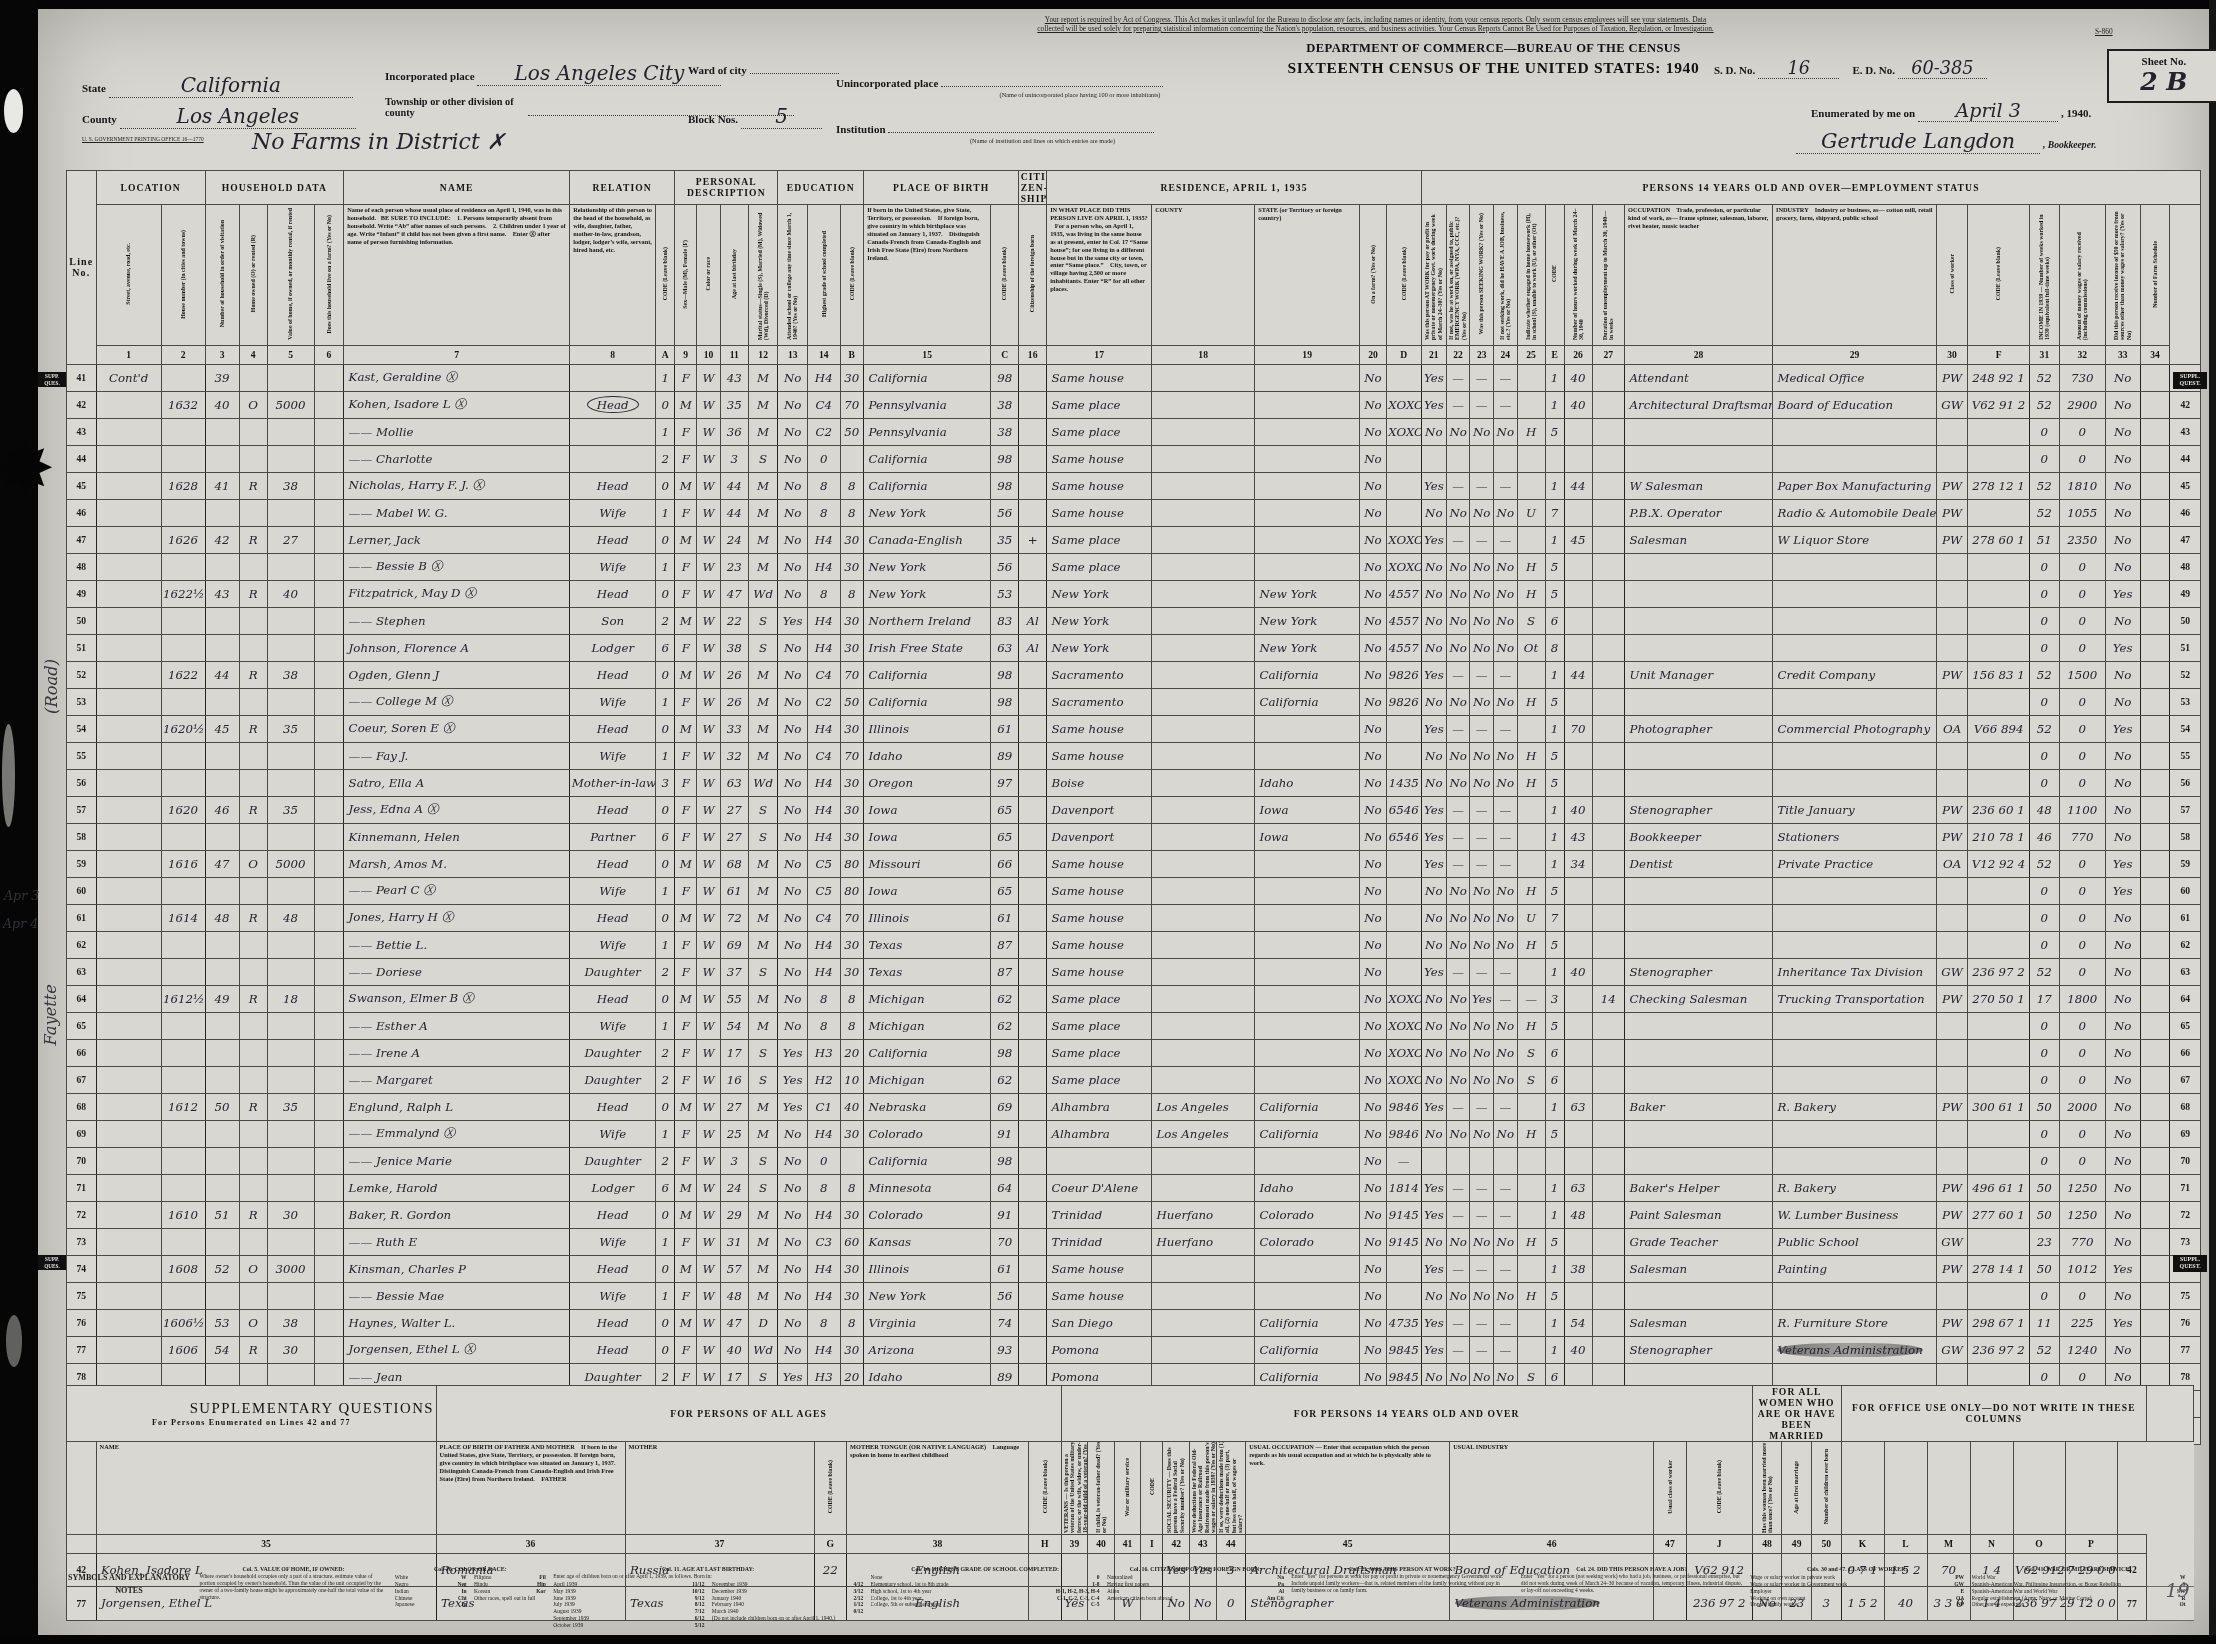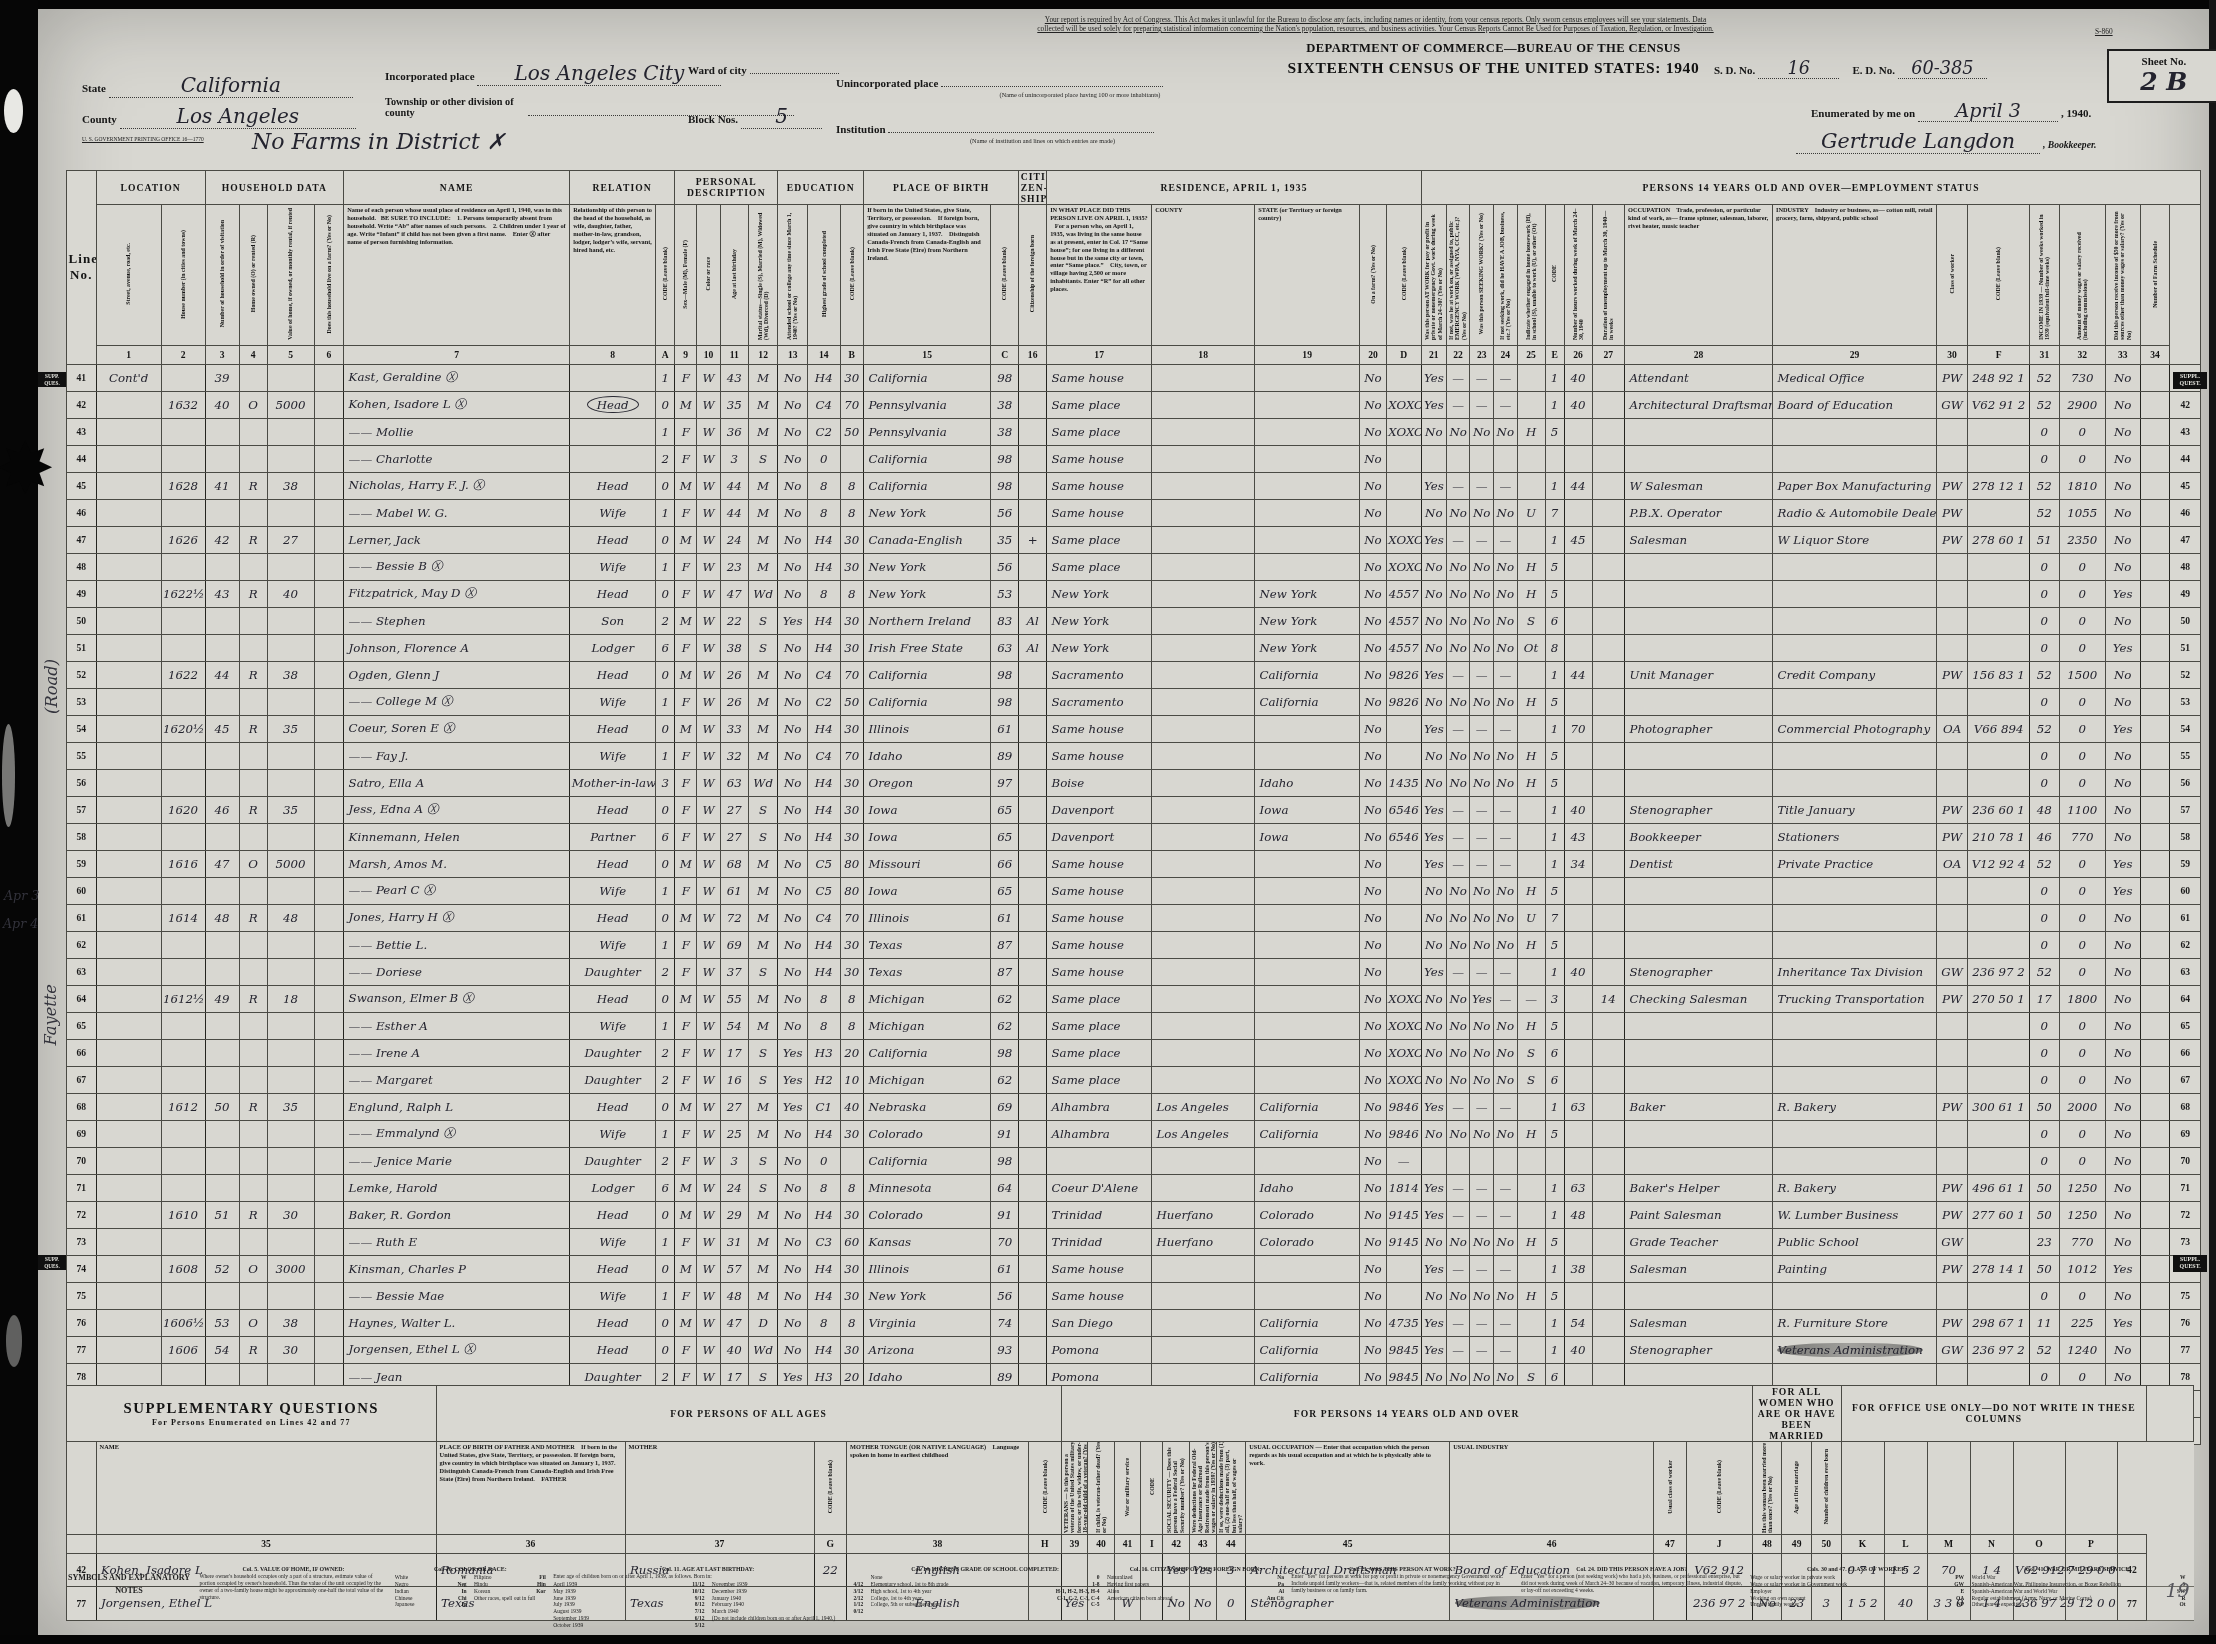--- a/index.html
+++ b/index.html
@@ -46,21 +46,21 @@
   td.lft{text-align:left;padding-left:4.4px;}
   td.ln{font-family:"Liberation Serif",serif;font-style:normal;font-size:9.6px;font-weight:bold;
         background:#d9d8d2;color:#1a1a1a;}
   .hv{border-right:1.5px solid #24241f !important;}
   .circled{border:1.5px solid #2a2a33;border-radius:50%;padding:0.7px 8.9px;}
   .smudge{background:linear-gradient(90deg,rgba(40,40,40,.55),rgba(60,60,60,.35),rgba(40,40,40,.5));
           border-radius:40%/50%;}
   
   #supp-table .sub{height:89px;}
   #supp-table tbody td{height:32.5px;}
-  .supp-title{font-size:19px;font-weight:bold;letter-spacing:1.5px;text-align:center;line-height:1.2;}
+  .supp-title{font-size:19px;font-weight:normal;letter-spacing:1.5px;text-align:right;line-height:1.2;}
   .supp-subtitle{font-size:8.1px;font-weight:bold;}
   
   .notes{position:absolute;left:28px;top:1557px;width:2128px;height:64px;display:flex;gap:7.4px;}
   .note{font-size:5.5px;line-height:1.25;color:#1c1c1c;overflow:hidden;}
   .note .nt{font-weight:bold;text-align:center;font-size:5.9px;}
   .note .pair{display:flex;justify-content:space-between;}
   .symbols{font-weight:bold;text-align:center;font-size:8.1px;line-height:1.6;padding-top:5.9px;}
   
   .pencil{font-family:"DejaVu Serif",serif;font-style:italic;color:#33333c;position:absolute;}
   .vert{writing-mode:vertical-rl;transform:rotate(180deg);}
@@ -195,21 +195,21 @@
           <col style="width: 31px;">
           <col style="width: 62px;">
           <col style="width: 29.6px;">
           <col style="width: 46px;">
           <col style="width: 35px;">
           <col style="width: 29.6px;">
           <col style="width: 31px;">
         </colgroup>
         <thead>
           <tr>
-            <th class="gr" colspan="1" rowspan="3"><span class="rot" style="font-size: 13px;">Line No.</span></th>
+            <th class="gr" colspan="1" rowspan="3"><span class="rot" style="font-size: 10px;">Line No.</span></th>
             <th class="gr" colspan="2">LOCATION</th>
             <th class="gr" colspan="4">HOUSEHOLD DATA</th>
             <th class="gr" colspan="1">NAME</th>
             <th class="gr" colspan="2">RELATION</th>
             <th class="gr" colspan="4">PERSONAL DESCRIPTION</th>
             <th class="gr" colspan="3">EDUCATION</th>
             <th class="gr" colspan="2">PLACE OF BIRTH</th>
             <th class="gr" colspan="1">CITI- ZEN- SHIP</th>
             <th class="gr" colspan="5">RESIDENCE, APRIL 1, 1935</th>
             <th class="gr" colspan="17">PERSONS 14 YEARS OLD AND OVER—EMPLOYMENT STATUS</th>

